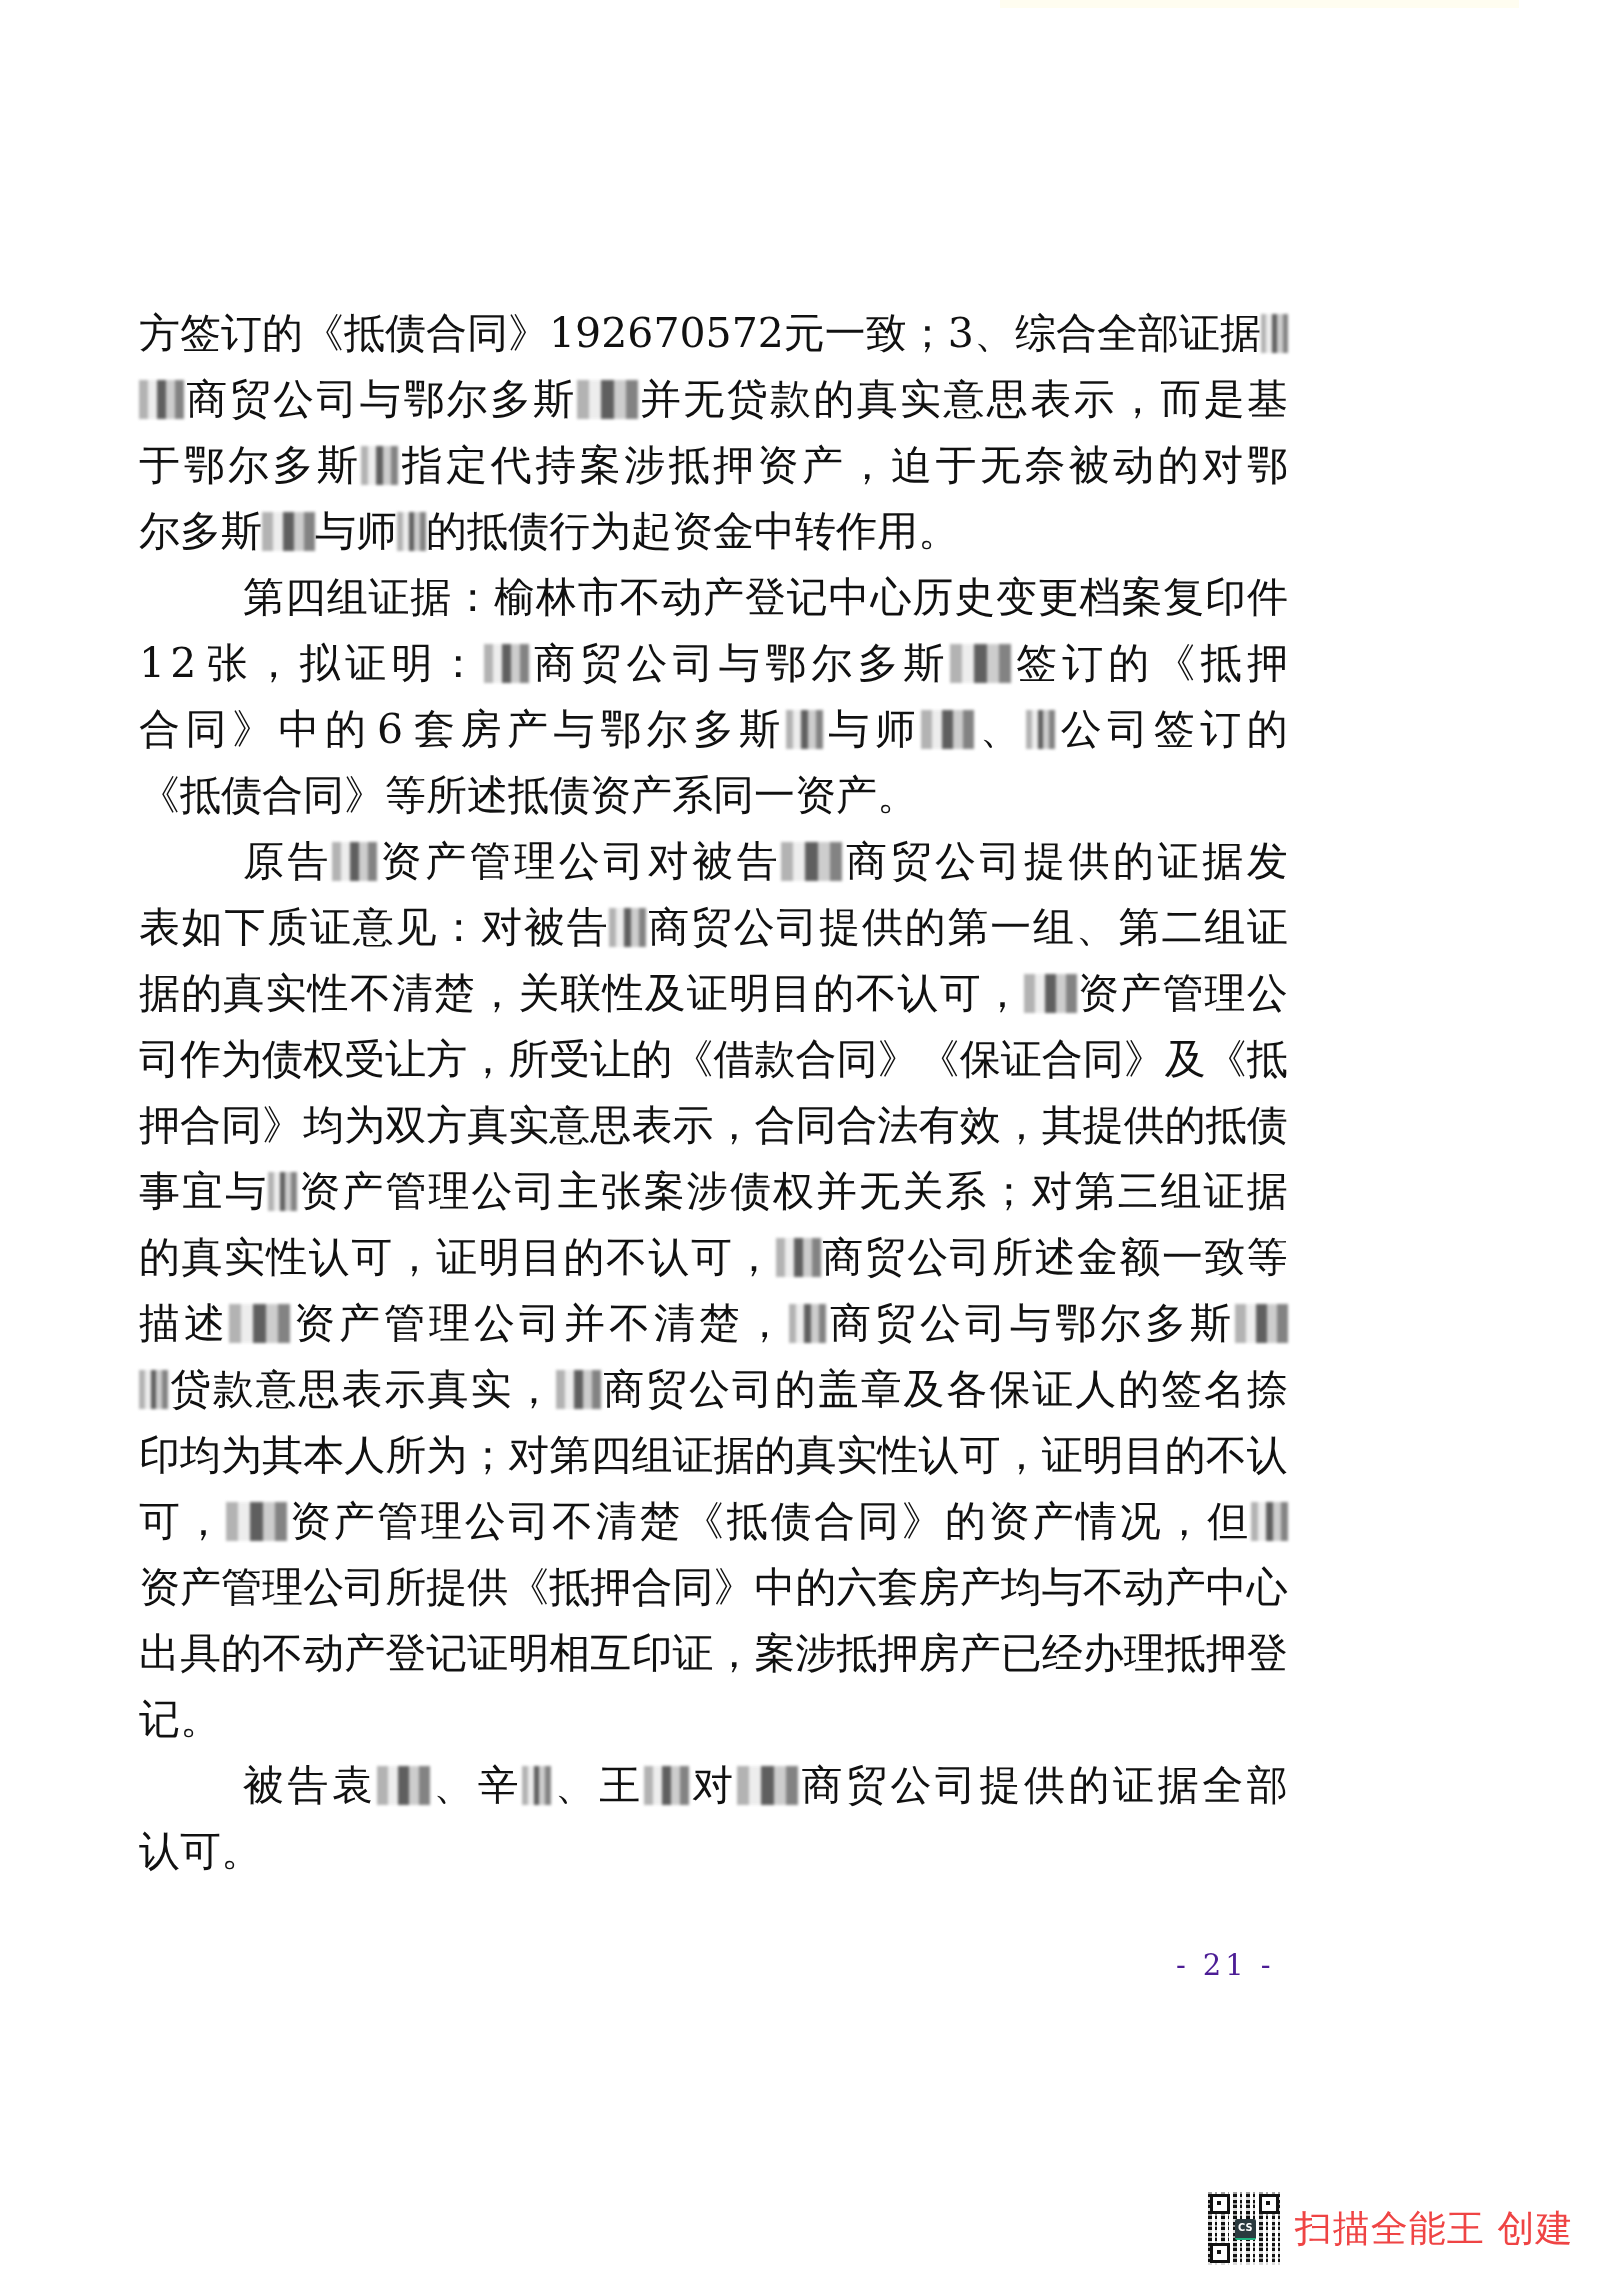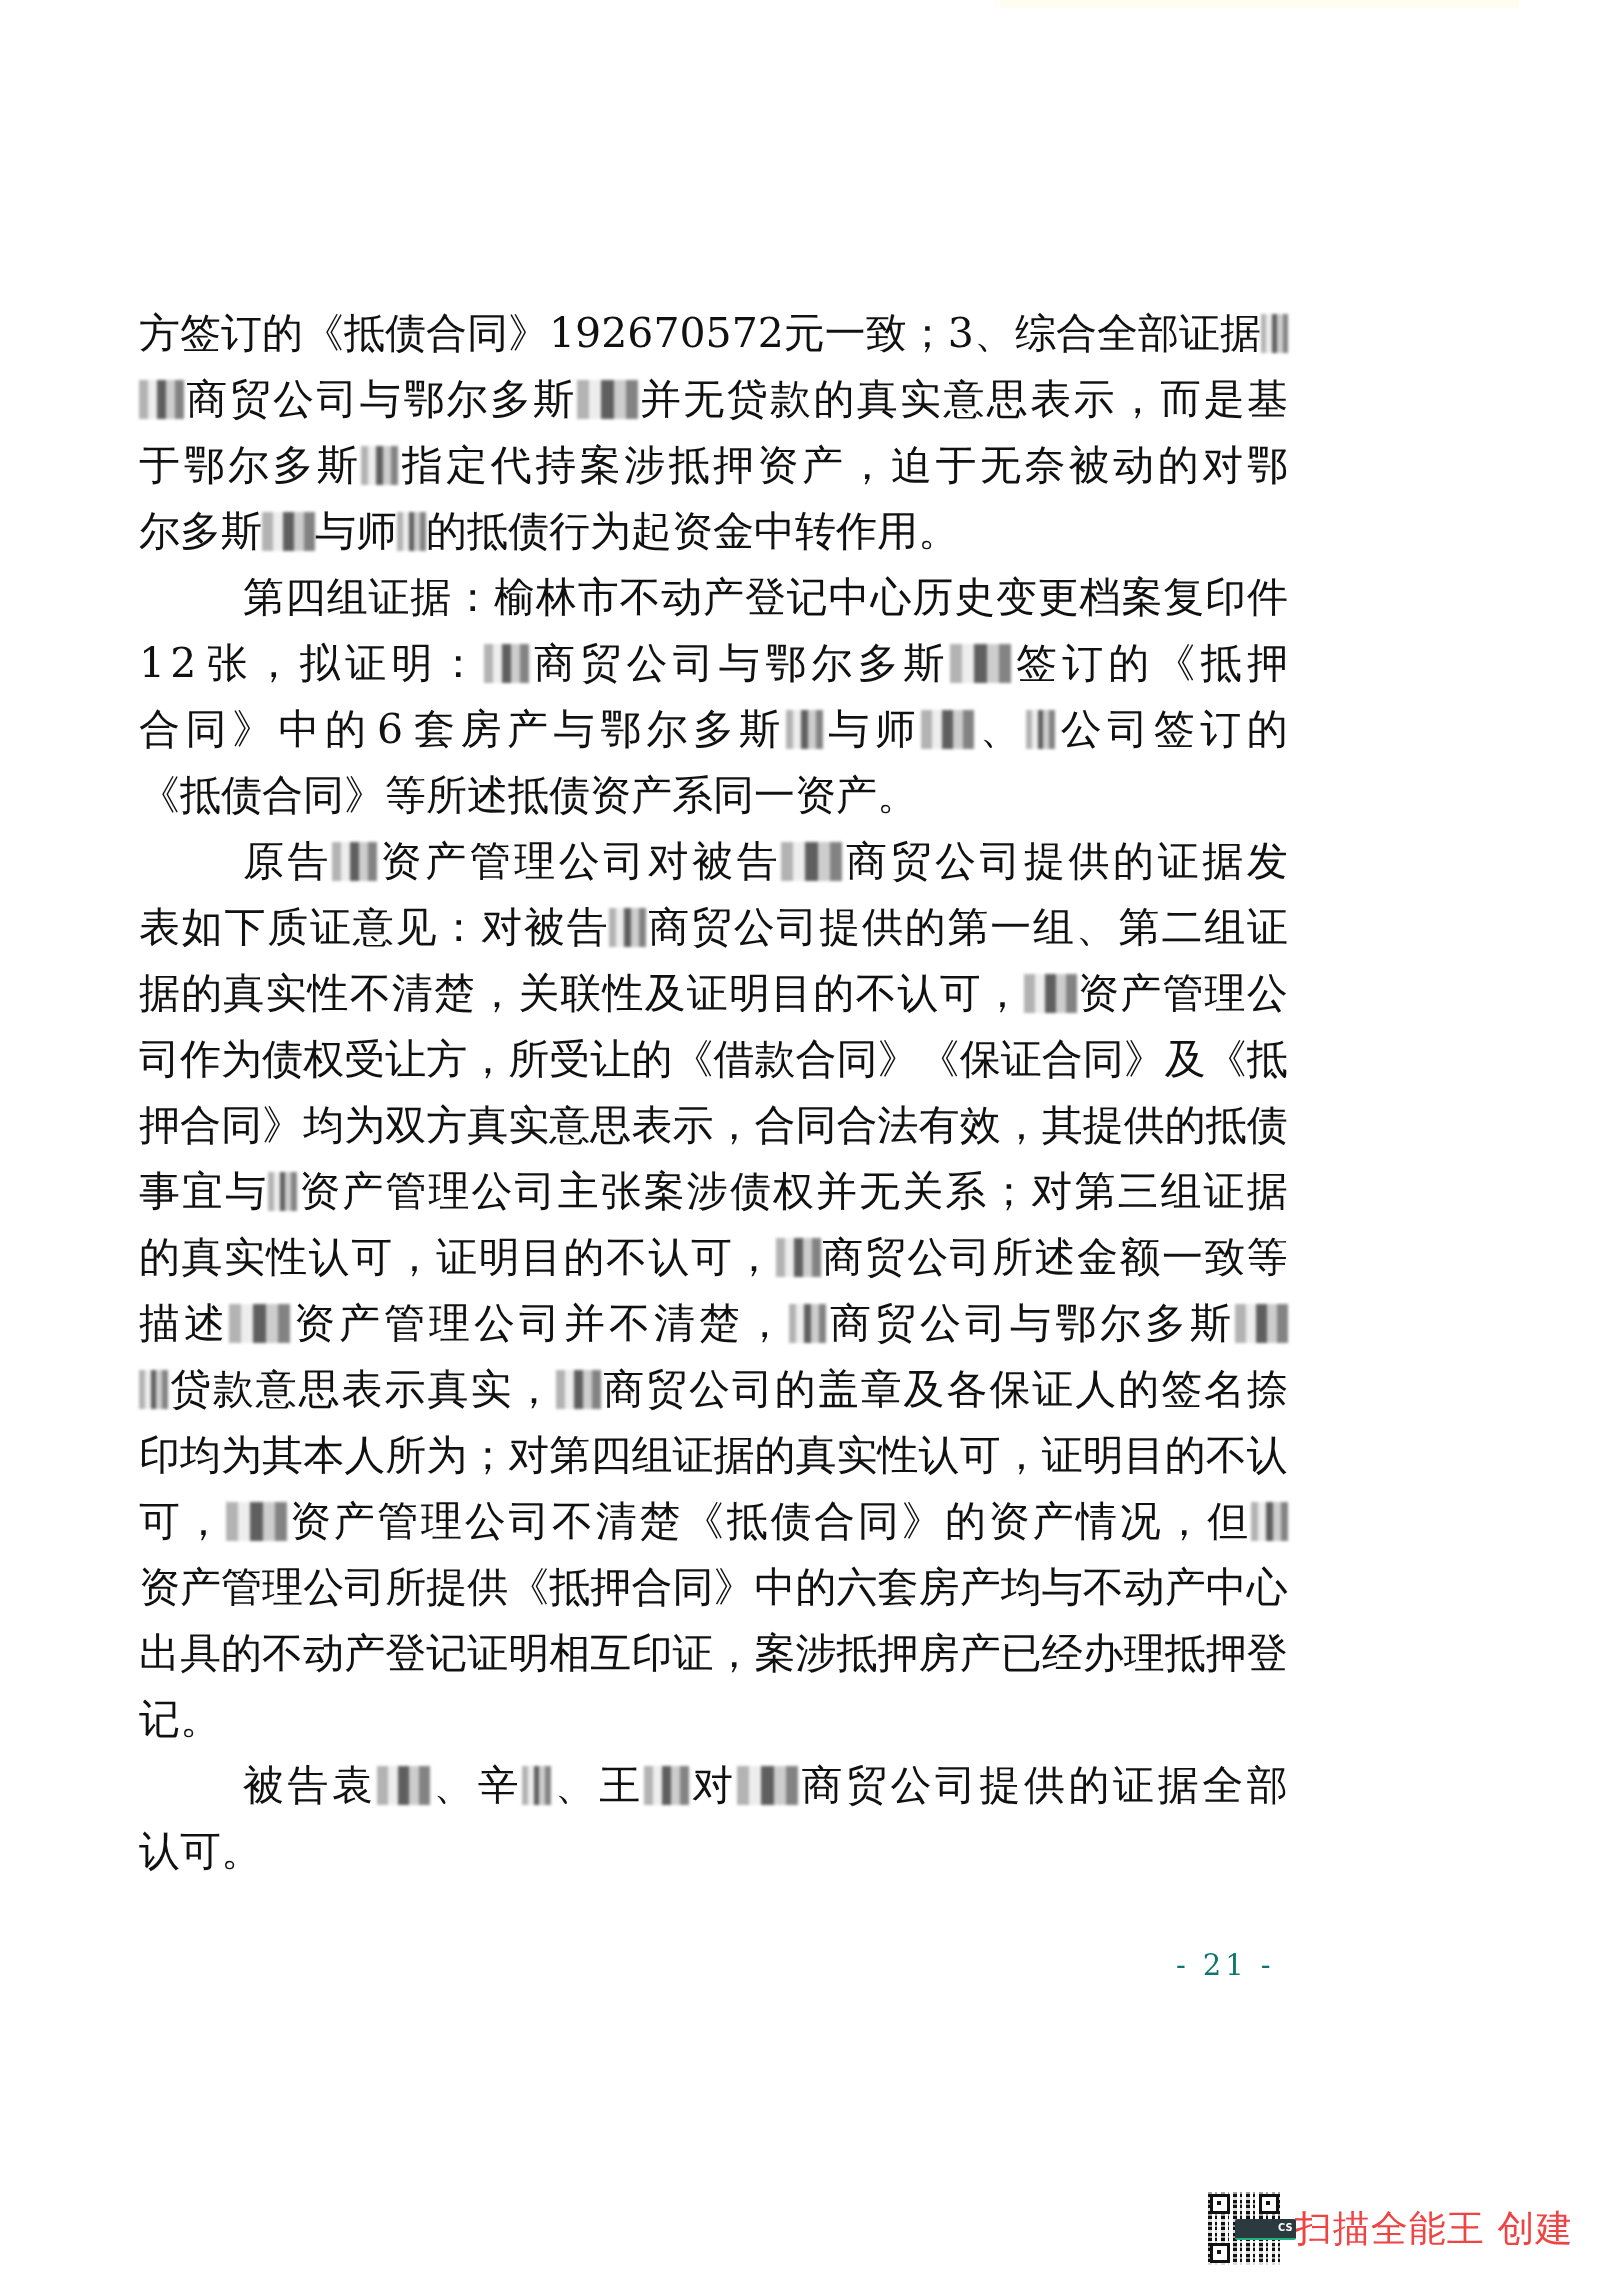--- a/index.html
+++ b/index.html
@@ -58,21 +58,21 @@
       linear-gradient(90deg, #9a9a9a 0 20%, #e8e8e8 20% 40%, #2a2a2a 40% 60%, #bdbdbd 60% 80%, #5a5a5a 80% 100%);
     opacity: 0.75;
     filter: blur(1.5px);
   }
   .page-number {
     position: absolute;
     left: 1176px;
     top: 1948px;
     font-size: 29px;
     font-family: "DejaVu Serif", "Liberation Serif", serif;
-    color: #0f766e;
+    color: #4c1d95;
     letter-spacing: 3.9px;
     text-align: right;
   }
   .footer-mark {
     position: absolute;
     left: 1208px;
     top: 2192px;
     display: flex;
     align-items: center;
   }
@@ -120,21 +120,20 @@
     background: #2b3a3f;
     border-bottom: 2.9px solid #1fb380;
     color: #ffffff;
     font-family: "DejaVu Sans", "Liberation Sans", sans-serif;
     font-size: 9.8px;
     font-weight: bold;
     line-height: 17.6px;
     text-align: center;
     z-index: 3;
     border-radius: 2px;
-    padding-left: 40px;
   }
   .mark-text {
     margin-left: 13.7px;
     font-family: "DejaVu Sans", "Liberation Sans", sans-serif;
     font-size: 37px;
     color: #ef4444;
     letter-spacing: 1px;
   }
 </style>
 </head>

